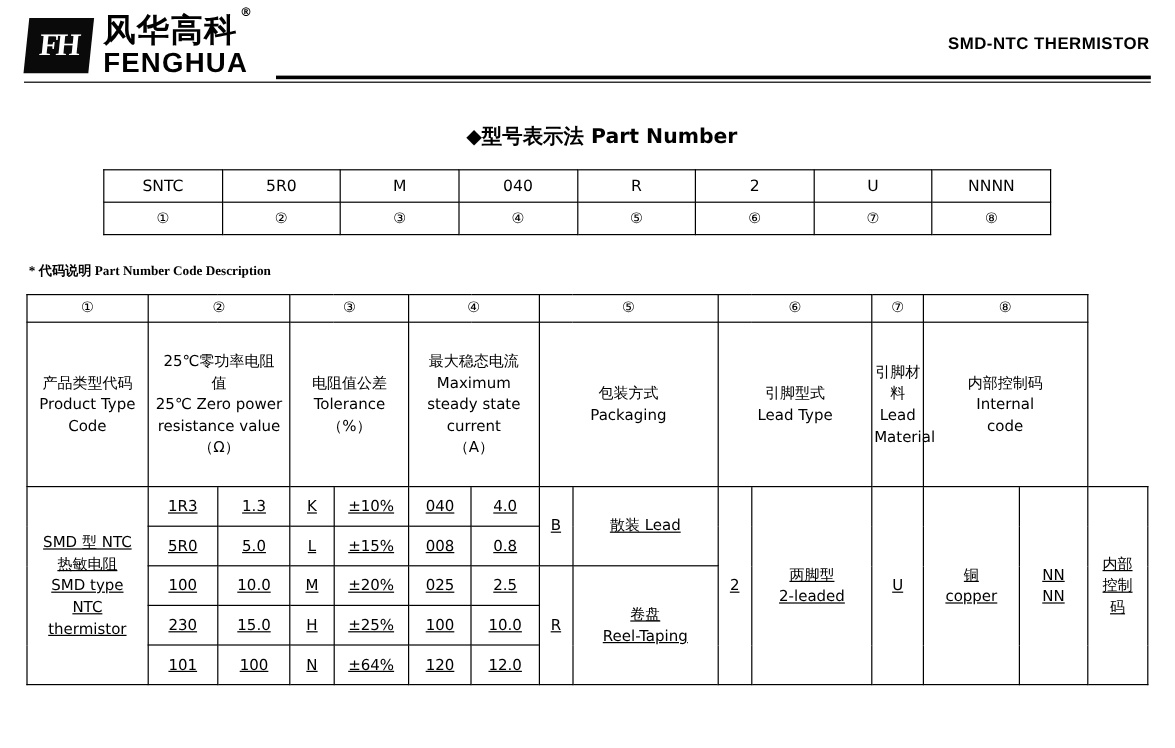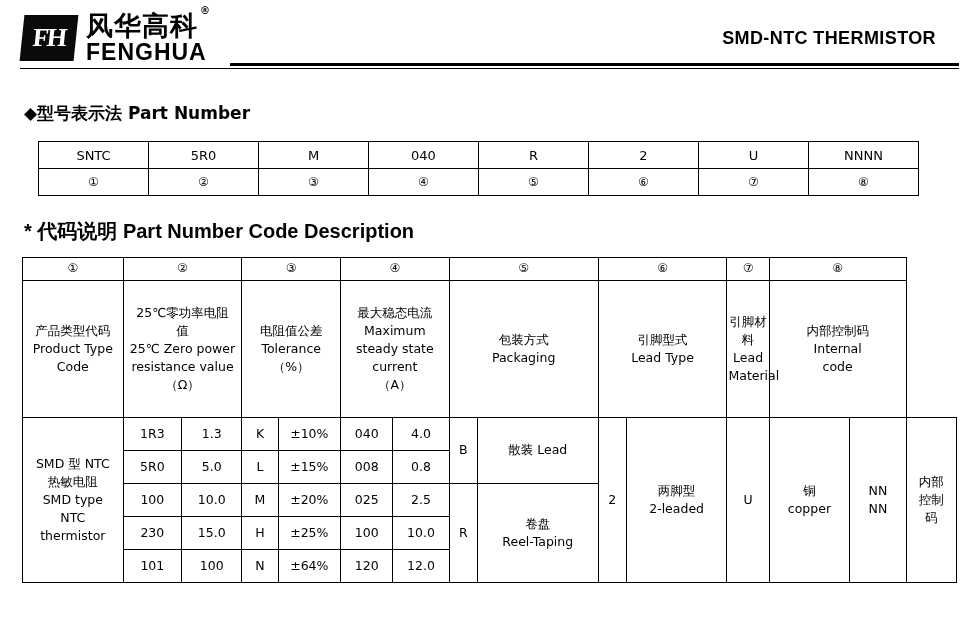--- a/index.html
+++ b/index.html
@@ -66,23 +66,23 @@
   }
   .logo-en {
     font-family: "Liberation Sans", sans-serif;
     font-size: 23px;
     font-weight: bold;
     letter-spacing: 1px;
     margin-top: 2px;
   }
   .header-title {
     position: absolute;
-    right: 43px;
+    right: 21px;
     top: 28px;
-    font-size: 18px;
+    font-size: 14px;
     font-weight: bold;
     letter-spacing: 0.4px;
   }
   .header-rule {
     position: absolute;
     left: 230px;
     right: 20px;
     top: 63px;
     height: 3px;
     background: #000000;
@@ -95,33 +95,34 @@
     height: 1px;
     background: #000000;
   }
 
   
   .section-heading {
     font-family: "DejaVu Sans", sans-serif;
     font-size: 17px;
     font-weight: bold;
     margin: 30px 0 0 24px;
+    text-align: center;
   }
   .subsection-heading {
-    font-family: Liberation Sans, sans-serif;
-    font-size: 20px;
+    font-family: Liberation Serif, serif;
+    font-size: 11px;
     font-weight: bold;
     margin: 22px 0 0 24px;
   }
 
   
   .pn-table {
-    margin: 16px 0 0 38px;
+    margin: 16px 0 0 86px;
     border-collapse: collapse;
-    width: 881px;
+    width: 790px;
     table-layout: fixed;
   }
   .pn-table td {
     border: 1px solid #000000;
     height: 22px;
     text-align: center;
     font-size: 13px;
     font-family: "DejaVu Sans", sans-serif;
     padding: 2px 0;
   }
@@ -148,20 +149,21 @@
   .desc-table tr.num-row td {
     height: 18px;
     font-size: 12px;
   }
   .desc-table tr.head-row td {
     height: 132px;
     font-size: 12.5px;
   }
   .desc-table tr.body-row td {
     height: 28px;
+    text-decoration: underline;
   }
   .cell-lines span { display: block; }
 </style>
 </head>
 <body>
 
 <div class="page">
 
   <div class="header">
     <div class="logo-wrap">

